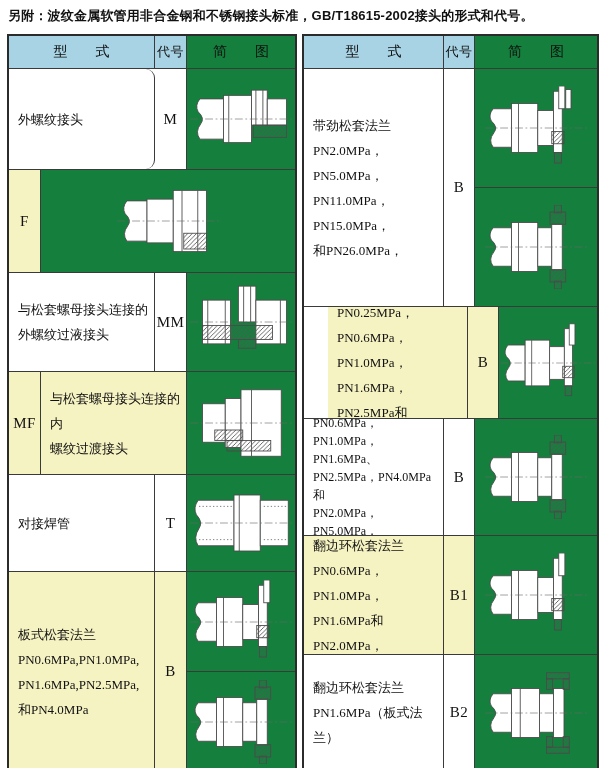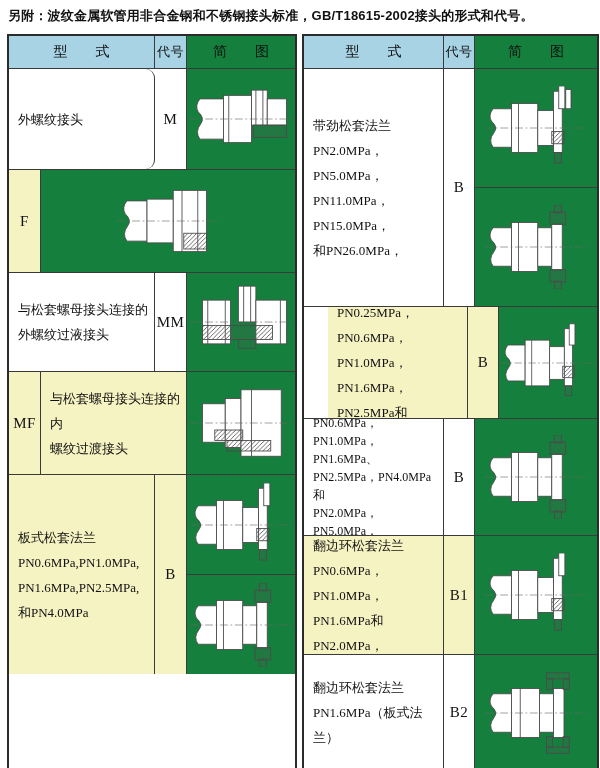--- a/index.html
+++ b/index.html
@@ -139,20 +139,44 @@
                 <rect x="42" y="20" width="18" height="56" fill="#fff" stroke="#4a4a4a" stroke-width="1"></rect>
                 <rect x="60" y="10" width="46" height="76" fill="#fff" stroke="#4a4a4a" stroke-width="1"></rect>
                 <line x1="72" y1="10" x2="72" y2="86" stroke="#4a4a4a" stroke-width="1"></line>
                 <rect x="30" y="56" width="32" height="12" fill="url(#hh3)" stroke="#4a4a4a" stroke-width="1"></rect>
                 <rect x="44" y="68" width="50" height="12" fill="url(#hh3)" stroke="#4a4a4a" stroke-width="1"></rect>
                 <line x1="2" y1="48" x2="118" y2="48" stroke="#666" stroke-width="0.7" stroke-dasharray="9 3 2 3"></line>
               </svg>
             </div>
           </div>
         </div>
+        <div class="row" style="height: 96px;">
+          <div class="cell type-cell" style="flex: 0 0 146px; line-height: 25px;">对接焊管</div>
+          <div class="cell code-cell" style="flex: 0 0 32px;">T</div>
+          <div class="cell diag-cell">
+            <div class="subdiag">
+              <svg viewBox="0 0 120 96" width="108" height="84">
+                <defs>
+                  <pattern id="hh4" width="5" height="5" patternUnits="userSpaceOnUse">
+                    <path d="M0 5 L5 0" stroke="#555" stroke-width="1"></path>
+                  </pattern>
+                </defs>
+                <path d="M 11 22 H 52 V 74 H 11 Q 5 64.64 12 54.24 Q 17 46.96 9 38.64 Q 5 30.32 11 22" fill="#fff" stroke="#4a4a4a" stroke-width="1"></path>
+                <line x1="12" y1="29" x2="50" y2="29" stroke="#4a4a4a" stroke-width="0.8" stroke-dasharray="1.5 2.5"></line>
+                <line x1="12" y1="67" x2="50" y2="67" stroke="#4a4a4a" stroke-width="0.8" stroke-dasharray="1.5 2.5"></line>
+                <rect x="52" y="16" width="30" height="64" fill="#fff" stroke="#4a4a4a" stroke-width="1"></rect>
+                <line x1="58" y1="16" x2="58" y2="80" stroke="#4a4a4a" stroke-width="1"></line>
+                <rect x="82" y="22" width="32" height="52" fill="#fff" stroke="#4a4a4a" stroke-width="1"></rect>
+                <line x1="86" y1="29" x2="112" y2="29" stroke="#4a4a4a" stroke-width="0.8" stroke-dasharray="1.5 2.5"></line>
+                <line x1="86" y1="67" x2="112" y2="67" stroke="#4a4a4a" stroke-width="0.8" stroke-dasharray="1.5 2.5"></line>
+                <line x1="2" y1="48" x2="118" y2="48" stroke="#666" stroke-width="0.7" stroke-dasharray="9 3 2 3"></line>
+              </svg>
+            </div>
+          </div>
+        </div>
         <div class="row yellow" style="height: 199px;">
           <div class="cell type-cell" style="flex: 0 0 146px; line-height: 25px;">板式松套法兰
 PN0.6MPa,PN1.0MPa,
 PN1.6MPa,PN2.5MPa,
 和PN4.0MPa</div>
           <div class="cell code-cell" style="flex: 0 0 32px;">B</div>
           <div class="cell diag-cell">
             <div class="subdiag">
               <svg viewBox="0 0 120 96" width="108" height="84">
                 <defs>

